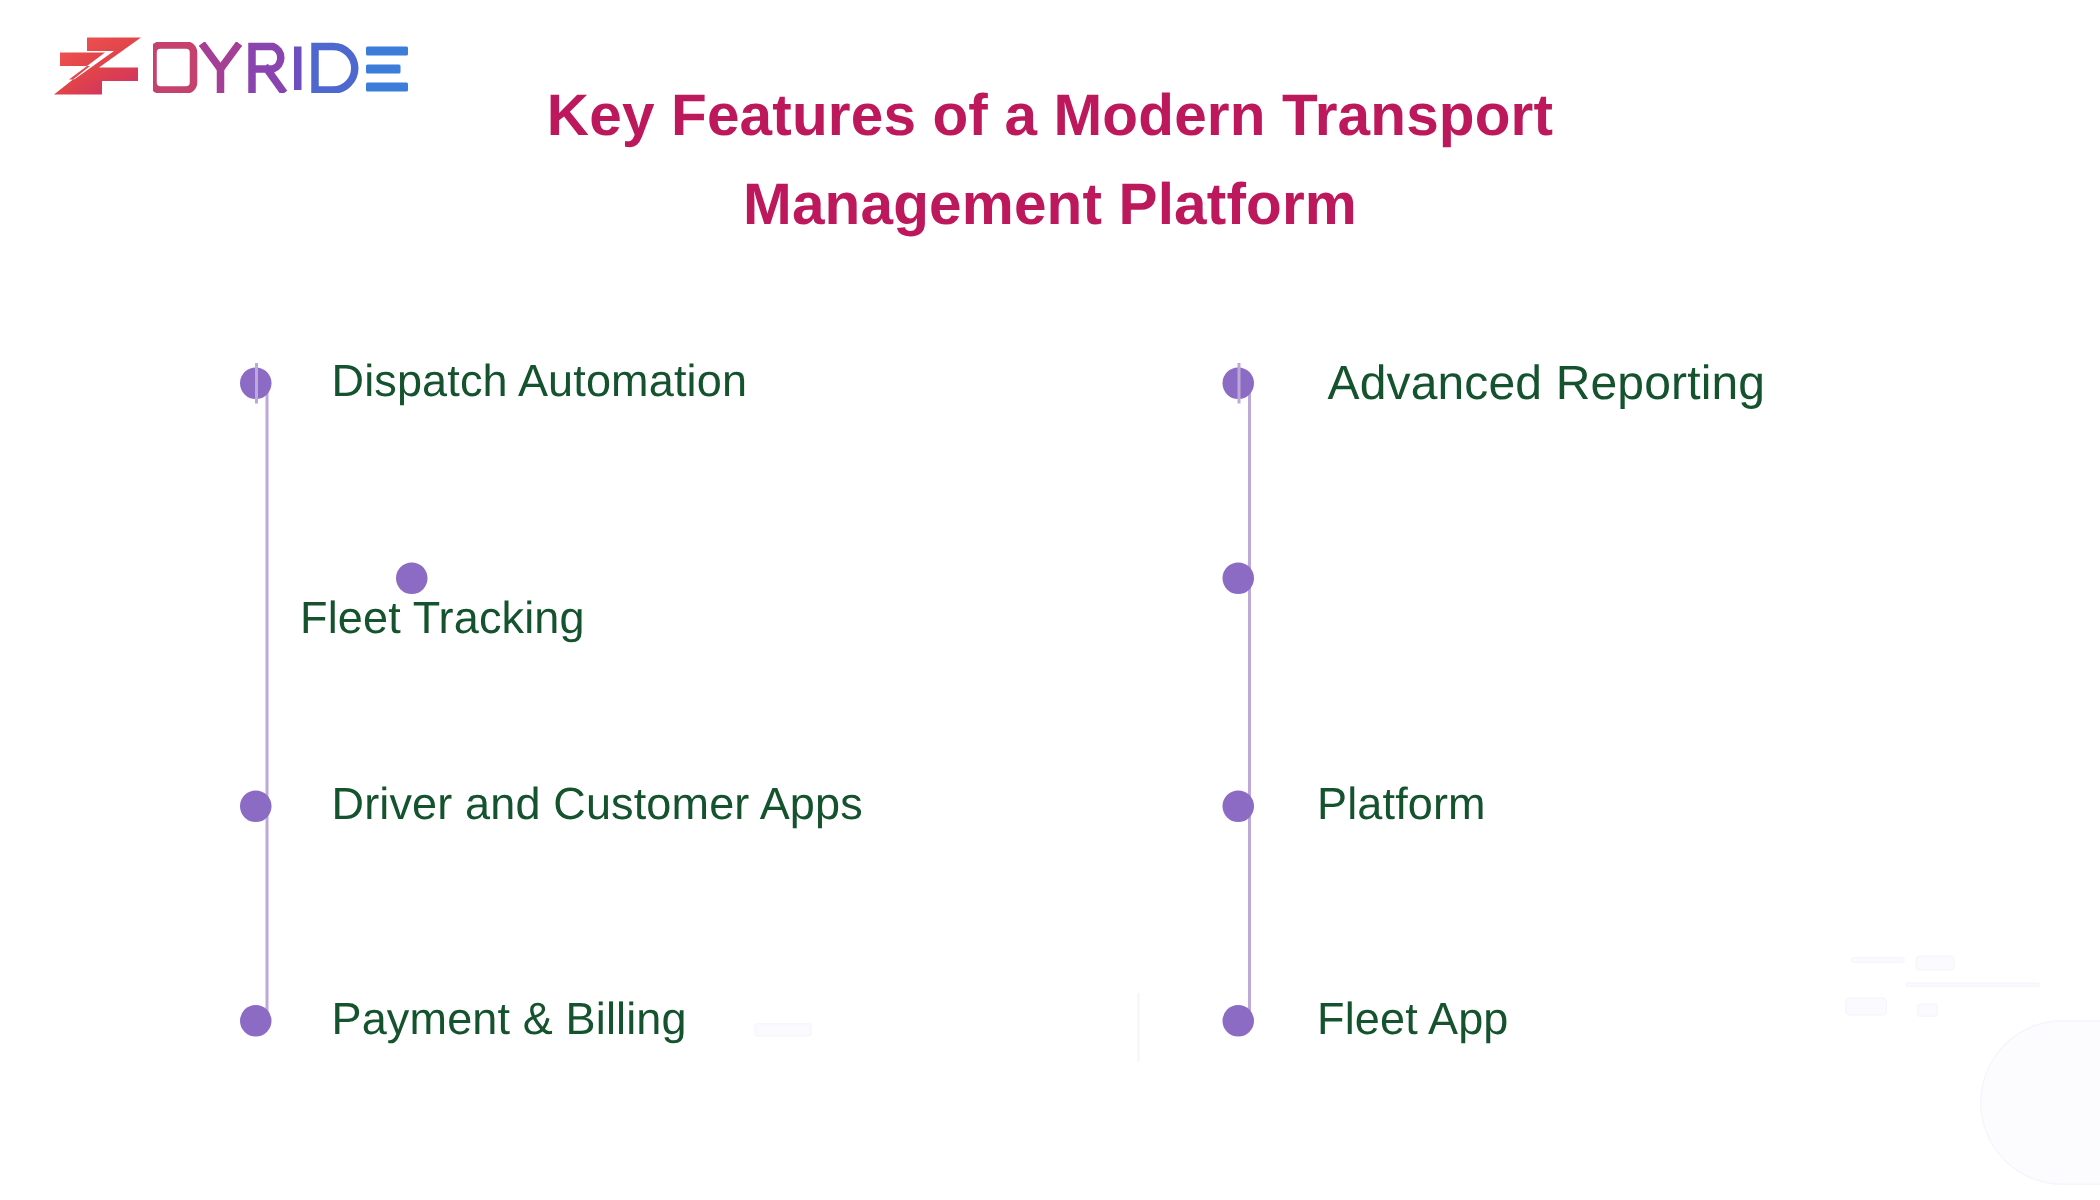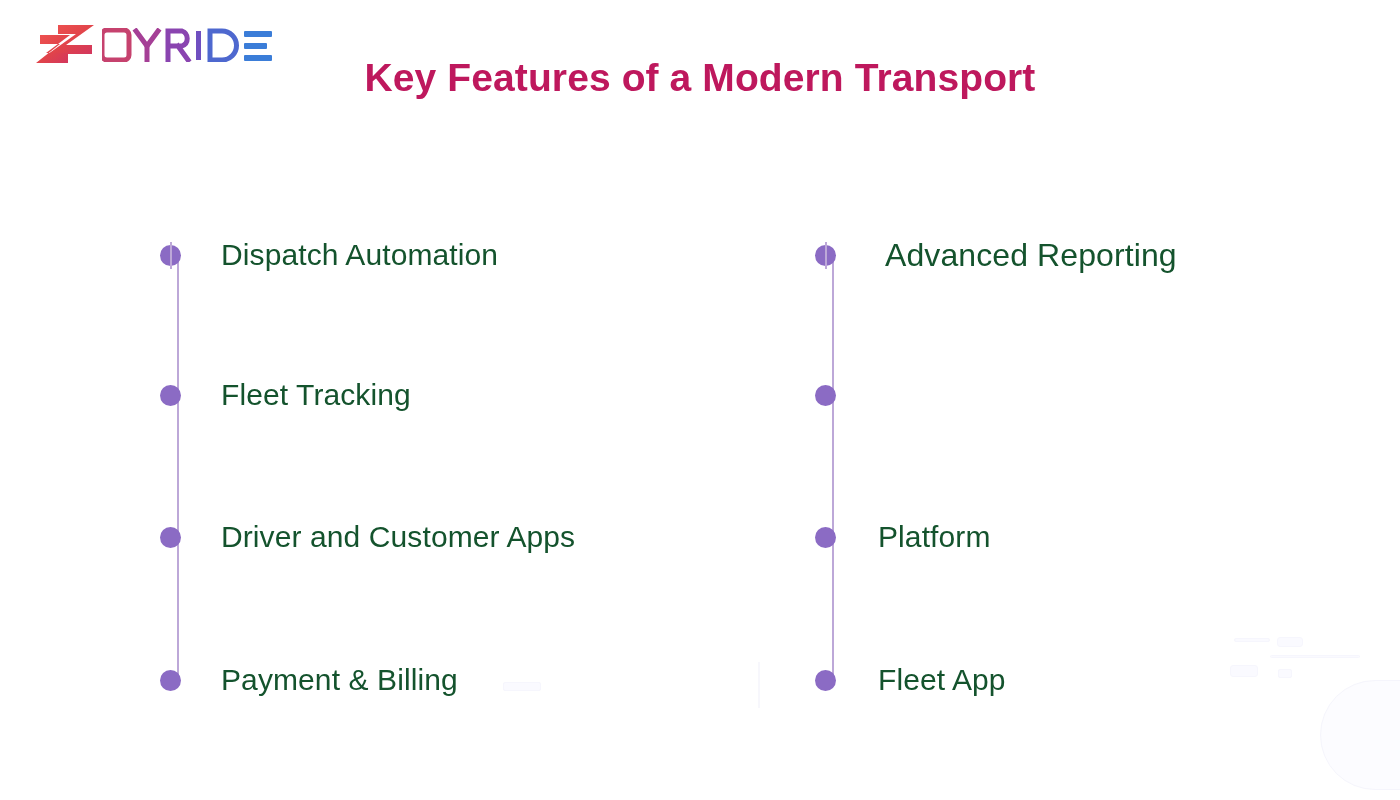--- a/index.html
+++ b/index.html
@@ -92,21 +92,21 @@
 
   .item {
     position:absolute;
     left:0;
     display:flex;
     align-items:center;
     height:40px;
     z-index:2;
   }
   .item.i0 { top:25px; }
-  .item.i1 { top:165px; }
+  .item.i1 { top:165px;flex-direction:column; }
   .item.i2 { top:307px; }
   .item.i3 { top:450px;align-items:center; }
 
   .dot {
     width:21px; height:21px;
     border-radius:50%;
     background:#8b6bc4;
     flex:0 0 auto;
     position:relative;
     z-index:2;
@@ -187,20 +187,21 @@
 
         <rect x="142" y="3" width="28" height="6" rx="1" fill="#3b7dd8"></rect>
         <rect x="142" y="15" width="23" height="6" rx="1" fill="#3b7dd8"></rect>
         <rect x="142" y="27" width="28" height="6" rx="1" fill="#3b7dd8"></rect>
       </svg>
     </span>
   </div>
 
   <h1 class="title">
     <span>Key Features of a Modern Transport</span><br>
+    <span>Management Platform</span>
   </h1>
 
   <div class="columns">
 
     <div class="column left">
       <div class="track"></div>
 
       <div class="item i0">
         <span class="dot"></span>
         <span class="item-label">Dispatch Automation</span>

